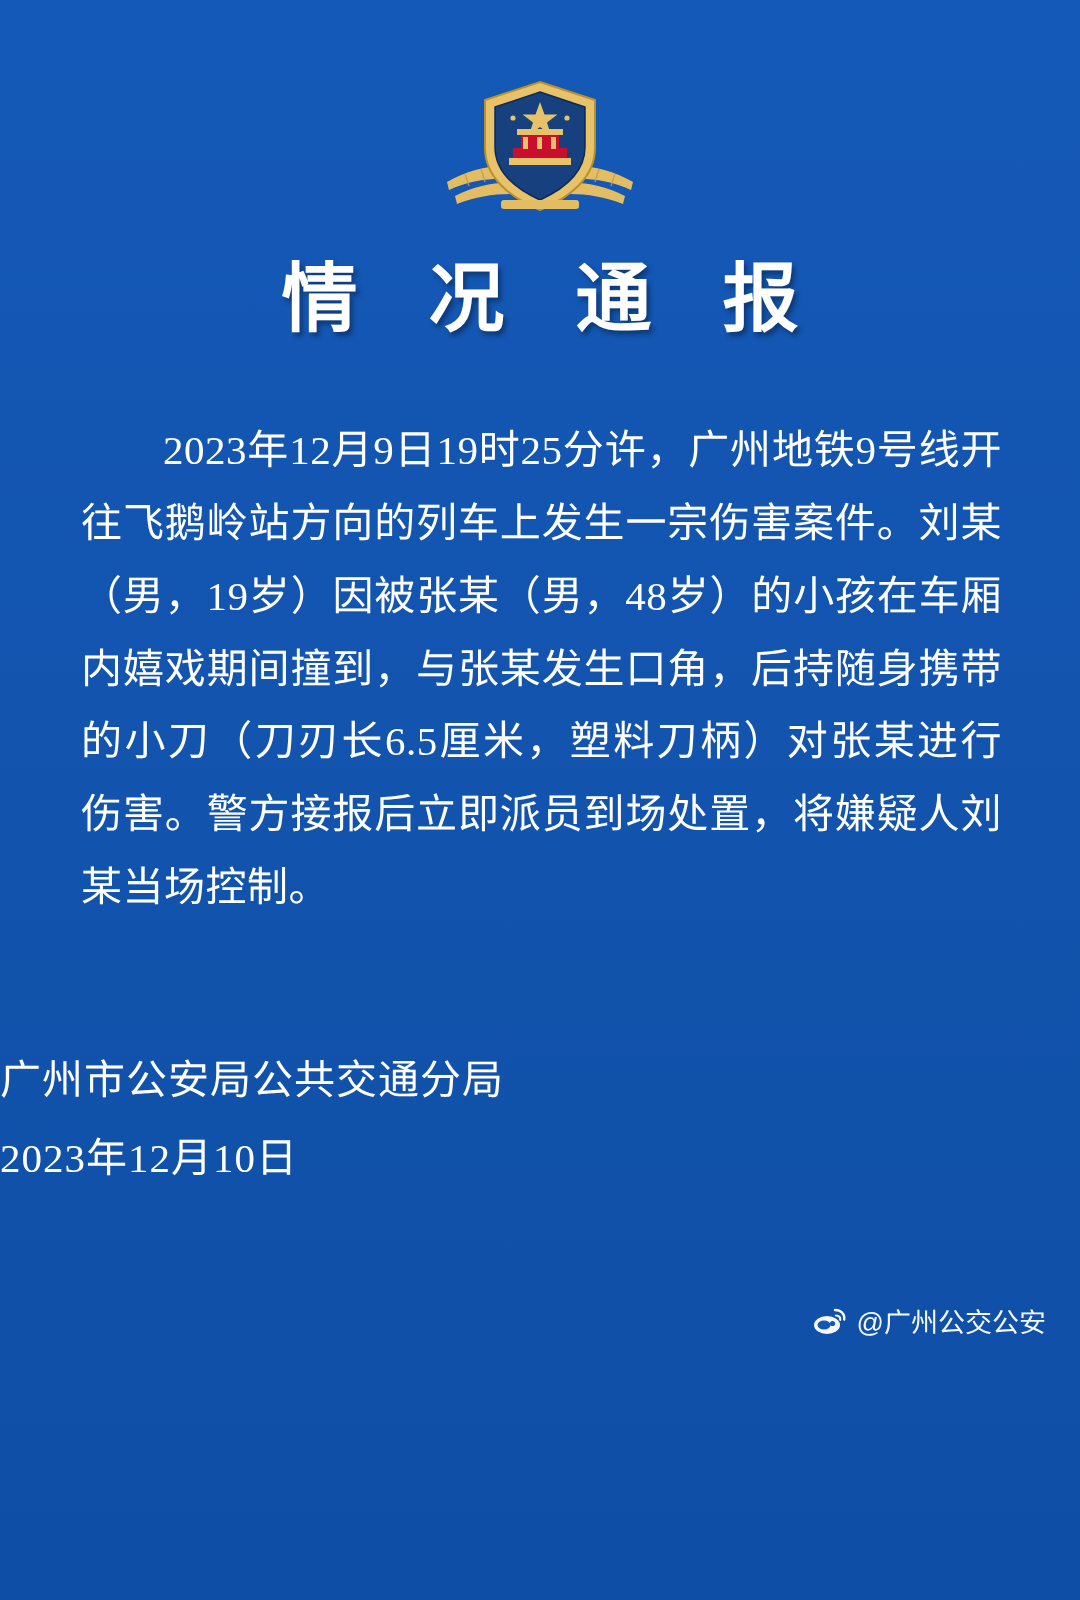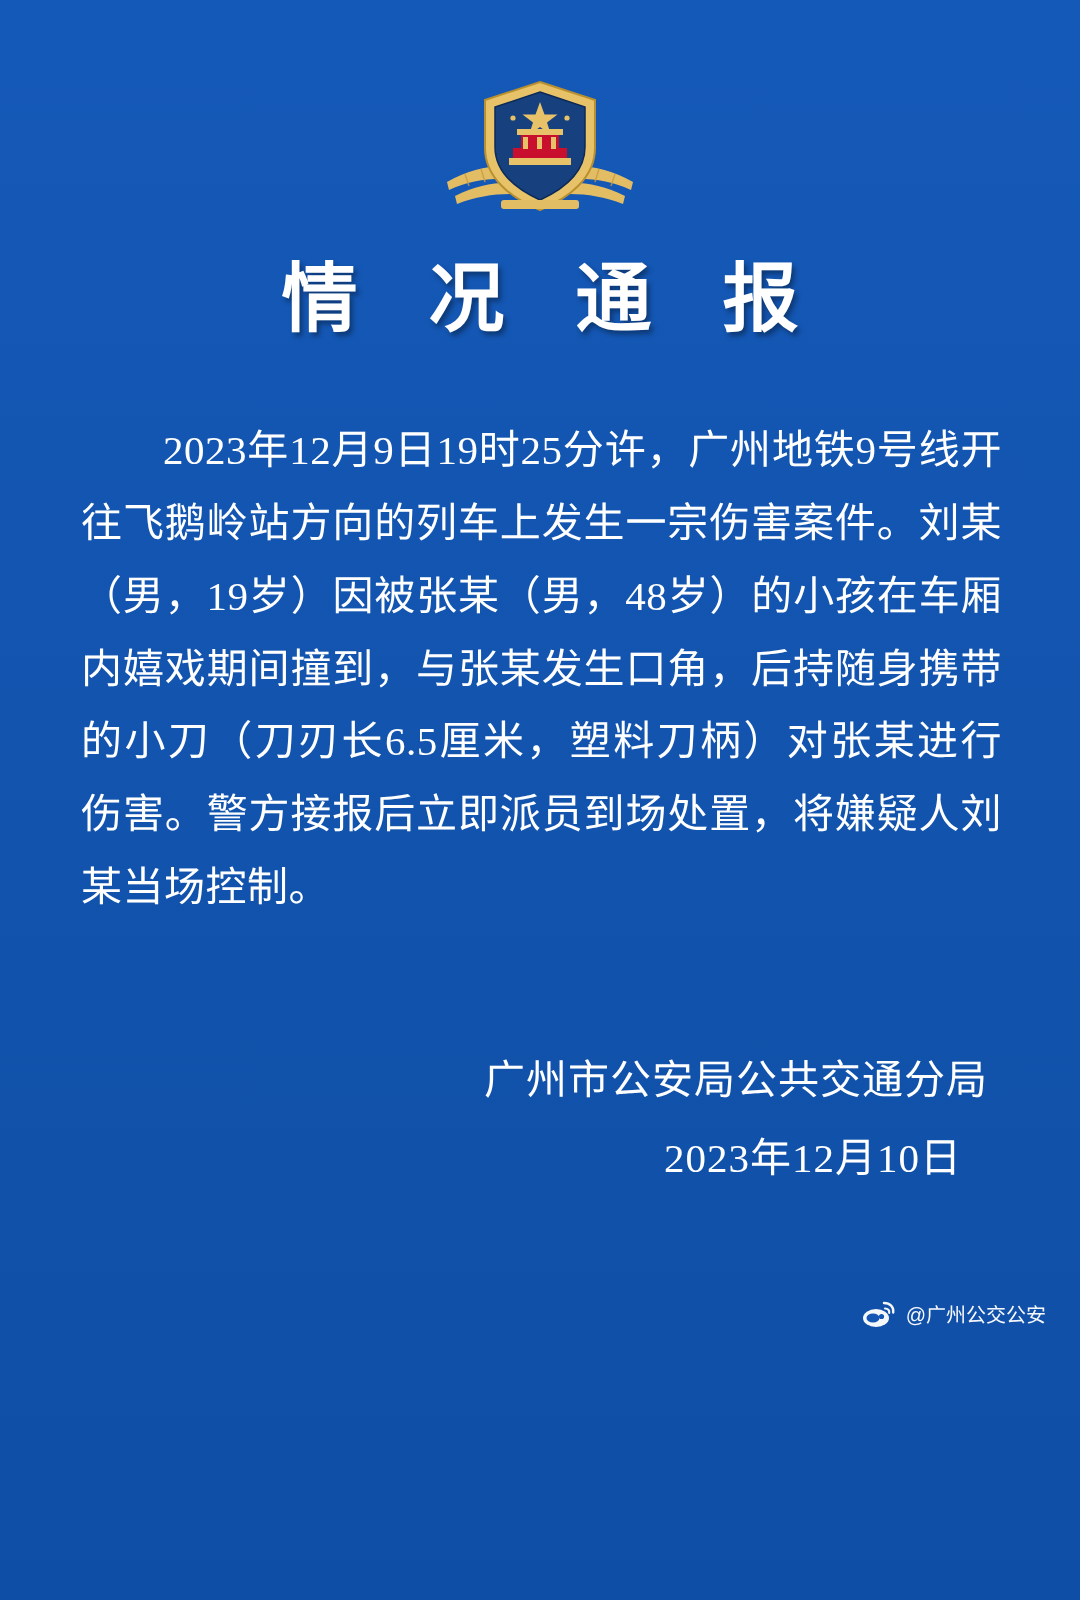--- a/index.html
+++ b/index.html
@@ -70,38 +70,37 @@
     text-justify: inter-ideograph;
   }
   .body-text p {
     margin: 0 0 8px 3px;
     text-indent: 2em;
   }
 
   
   .signature {
     margin: 118px 92px 0 0;
-    text-align: right;
     font-size: 41px;
     line-height: 1.9;
     letter-spacing: 1px;
   }
   .sign-org { display: block; }
   .sign-date { display: block; margin-right: 26px; }
 
   
   .footer {
     position: absolute;
     right: 34px;
-    bottom: 24px;
+    bottom: 12px;
     display: flex;
     align-items: center;
     gap: 10px;
     font-family: "Liberation Sans", sans-serif;
-    font-size: 20px;
+    font-size: 27px;
     color: #ffffff;
     opacity: 0.96;
   }
   .weibo-icon {
     width: 34px;
     height: 28px;
     display: inline-block;
   }
 </style>
 </head>

